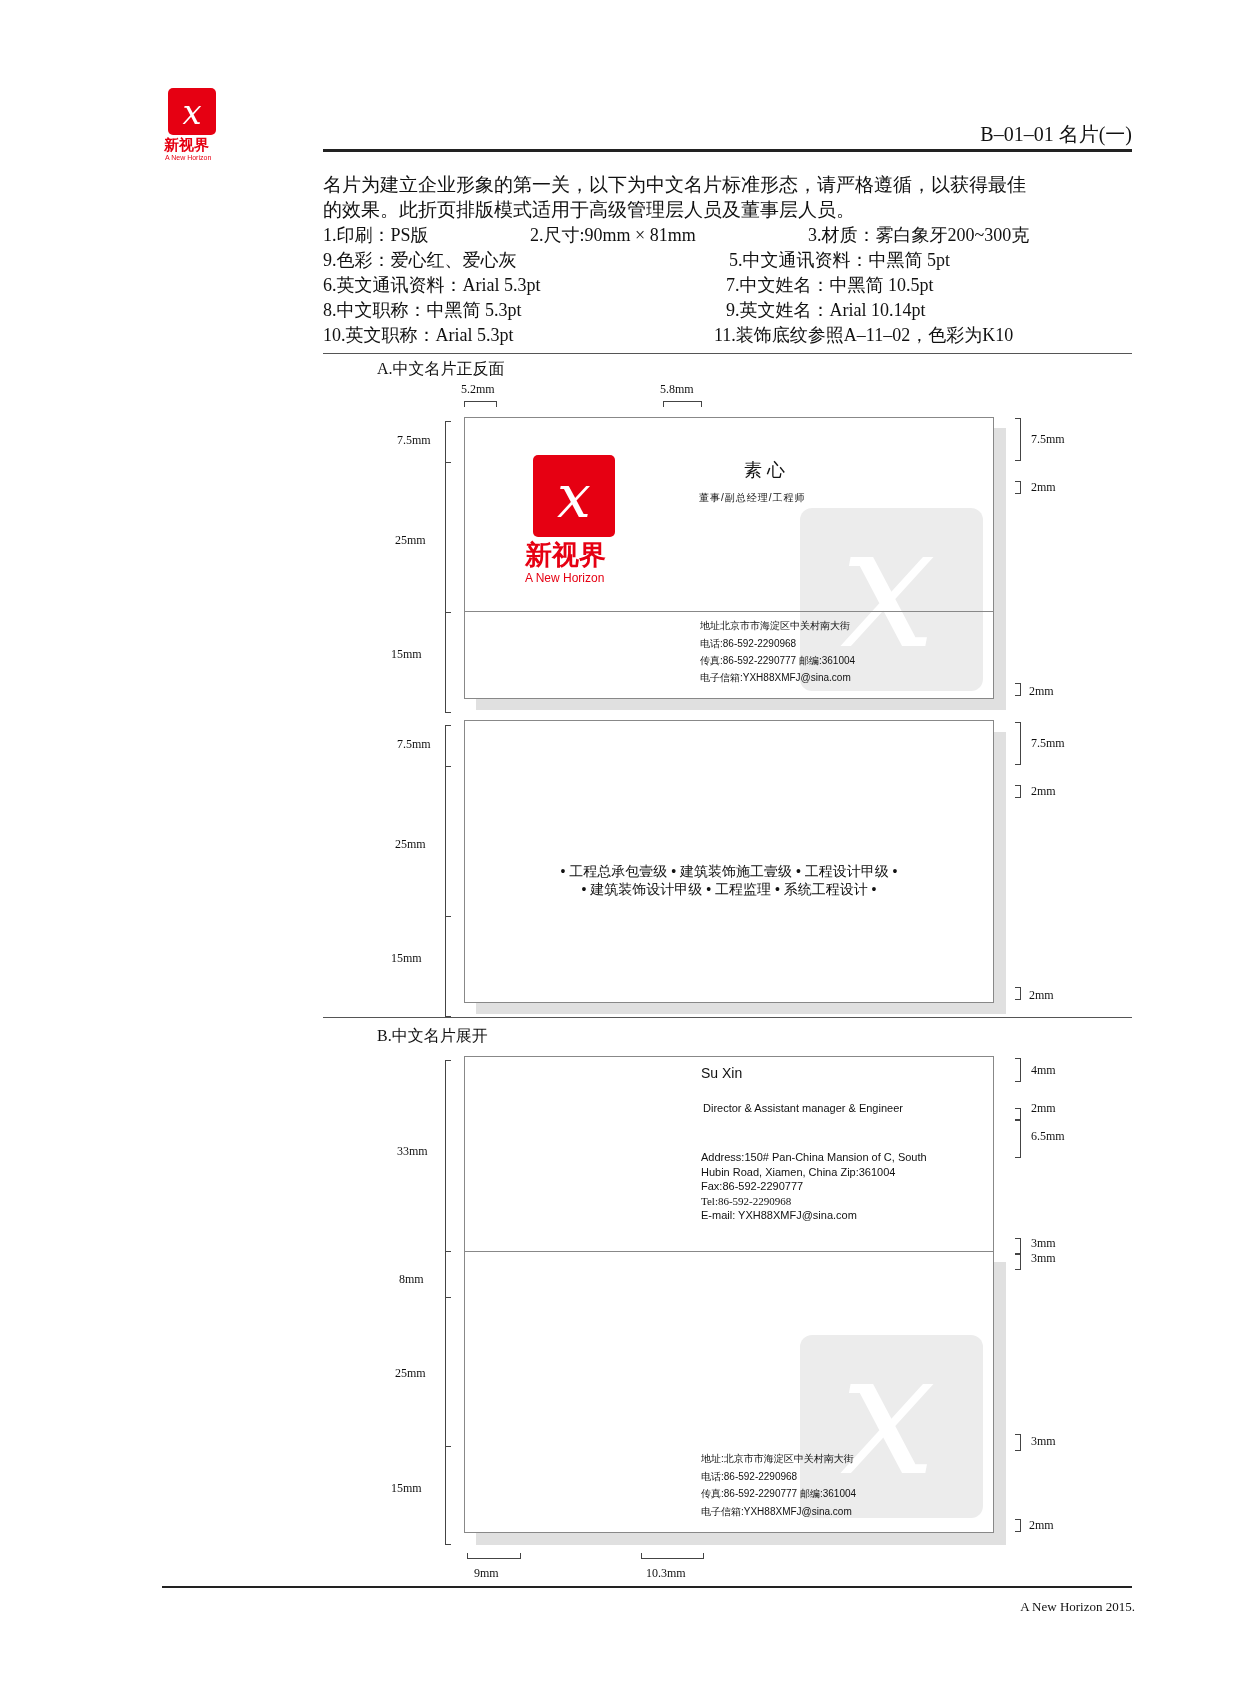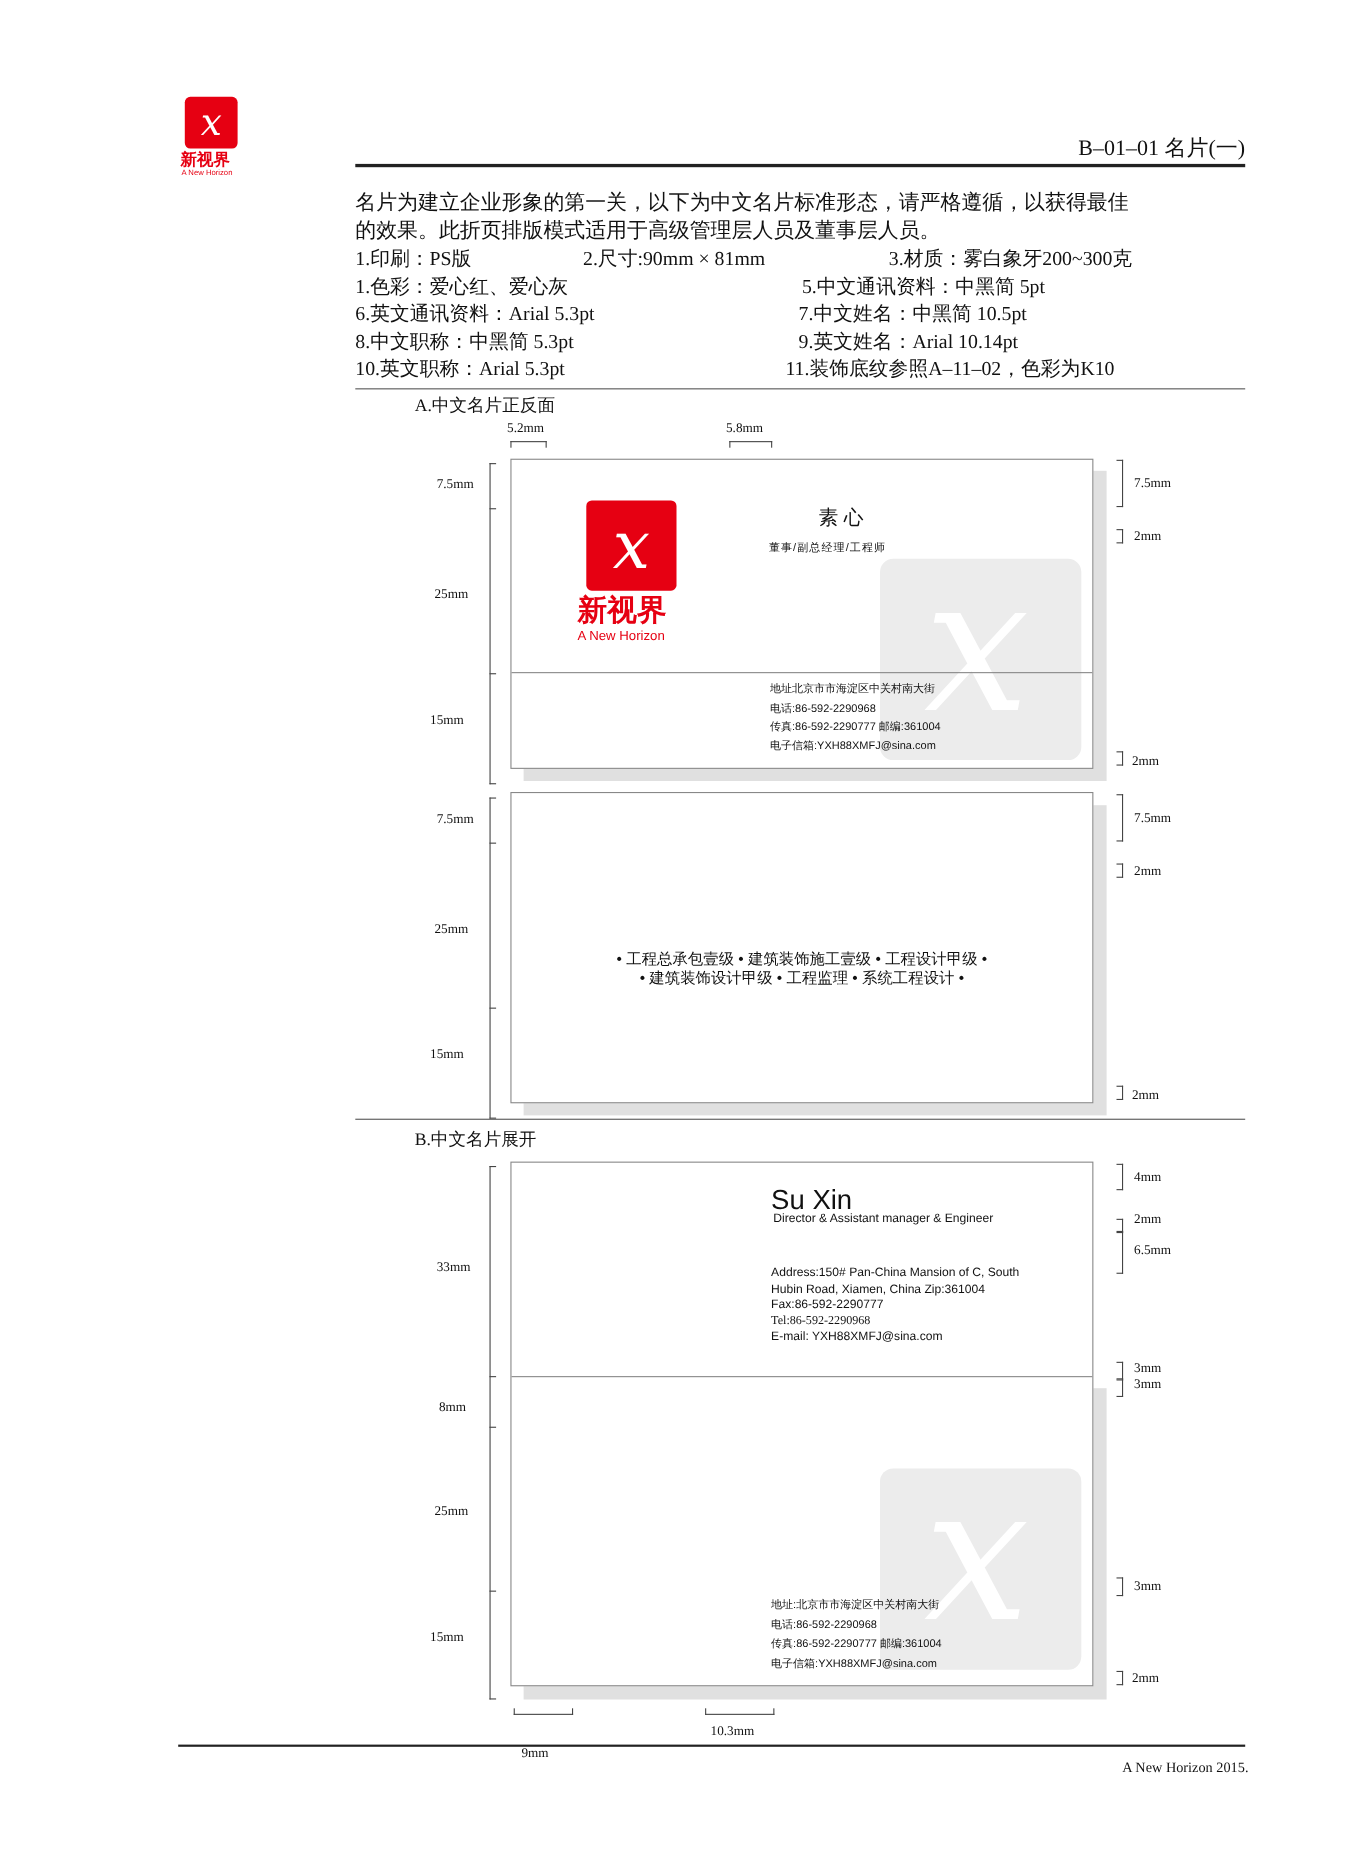--- a/index.html
+++ b/index.html
@@ -38,21 +38,21 @@
 </div>
 <div class="abs serif" style="right:108px;top:121px;font-size:20px;white-space:nowrap;">B–01–01  名片(一)</div>
 <div class="abs rule" style="left:323px;top:149px;width:809px;height:3px;"></div>
 
 <div class="abs intro serif" style="left:323px;top:172px;text-align:center;">名片为建立企业形象的第一关，以下为中文名片标准形态，请严格遵循，以获得最佳</div>
 <div class="abs intro serif" style="left:323px;top:197px;">的效果。此折页排版模式适用于高级管理层人员及董事层人员。</div>
 
 <div class="abs spec serif" style="left:323px;top:223px;">1.印刷：PS版</div>
 <div class="abs spec serif" style="left:530px;top:223px;">2.尺寸:90mm × 81mm</div>
 <div class="abs spec serif" style="left:808px;top:223px;">3.材质：雾白象牙200~300克</div>
-<div class="abs spec serif" style="left:323px;top:248px;">1.色彩：爱心红、爱心灰</div>
+<div class="abs spec serif" style="left:323px;top:248px;">9.色彩：爱心红、爱心灰</div>
 <div class="abs spec serif" style="left:729px;top:248px;">5.中文通讯资料：中黑简 5pt</div>
 <div class="abs spec serif" style="left:323px;top:273px;">6.英文通讯资料：Arial 5.3pt</div>
 <div class="abs spec serif" style="left:726px;top:273px;">7.中文姓名：中黑简 10.5pt</div>
 <div class="abs spec serif" style="left:323px;top:298px;">8.中文职称：中黑简 5.3pt</div>
 <div class="abs spec serif" style="left:726px;top:298px;">9.英文姓名：Arial 10.14pt</div>
 <div class="abs spec serif" style="left:323px;top:323px;">10.英文职称：Arial 5.3pt</div>
 <div class="abs spec serif" style="left:714px;top:323px;">11.装饰底纹参照A–11–02，色彩为K10</div>
 
 <div class="abs thin" style="left:323px;top:353px;width:809px;height:1px;"></div>
 
@@ -123,21 +123,21 @@
 <div class="abs thin" style="left:323px;top:1017px;width:809px;height:1px;"></div>
 
 <div class="abs section serif" style="left:377px;top:1026px;">B.中文名片展开</div>
 
 <div class="abs shadow" style="left:476px;top:1262px;width:530px;height:283px;"></div>
 <div class="abs card" style="left:464px;top:1056px;width:530px;height:477px;">
   <div class="abs wm" style="left:335px;top:278px;width:183px;height:183px;">
     <div class="wm-x" style="left:40px;top:-20px;font-size:170px;">x</div>
   </div>
   <div class="abs" style="left:0;top:194px;width:528px;height:1px;background:#888;"></div>
-  <div class="abs sans" style="left:236px;top:20px;font-size:25px;white-space:nowrap;">Su Xin</div>
+  <div class="abs sans" style="left:236px;top:8px;font-size:14px;white-space:nowrap;">Su Xin</div>
   <div class="abs sans" style="left:238px;top:45px;font-size:11px;white-space:nowrap;">Director &amp; Assistant manager &amp; Engineer</div>
   <div class="abs sans" style="left:236px;top:94px;font-size:11px;white-space:nowrap;">Address:150# Pan-China Mansion of C, South</div>
   <div class="abs sans" style="left:236px;top:109px;font-size:11px;white-space:nowrap;">Hubin Road, Xiamen, China   Zip:361004</div>
   <div class="abs sans" style="left:236px;top:123px;font-size:11px;white-space:nowrap;">Fax:86-592-2290777</div>
   <div class="abs sans" style="left:236px;top:138px;font-size:11px;white-space:nowrap;font-family:Liberation Serif, serif;">Tel:86-592-2290968</div>
   <div class="abs sans" style="left:236px;top:152px;font-size:11px;white-space:nowrap;">E-mail: YXH88XMFJ@sina.com</div>
 
 
   <div class="abs cardtxt" style="left:236px;top:395px;font-size:10px;">地址:北京市市海淀区中关村南大街</div>
   <div class="abs cardtxt" style="left:236px;top:413px;font-size:10px;">电话:86-592-2290968</div>
@@ -165,18 +165,18 @@
 <div class="abs brk-r" style="left:1015px;top:1238px;height:15px;"></div>
 <div class="abs dim" style="left:1031px;top:1236px;">3mm</div>
 <div class="abs brk-r" style="left:1015px;top:1253px;height:15px;"></div>
 <div class="abs dim" style="left:1031px;top:1251px;">3mm</div>
 <div class="abs brk-r" style="left:1015px;top:1434px;height:15px;"></div>
 <div class="abs dim" style="left:1031px;top:1434px;">3mm</div>
 <div class="abs brk-r" style="left:1015px;top:1519px;height:11px;"></div>
 <div class="abs dim" style="left:1029px;top:1518px;">2mm</div>
 
 <div class="abs brk-b" style="left:467px;top:1553px;width:52px;"></div>
-<div class="abs dim" style="left:474px;top:1566px;margin-top:20px;">9mm</div>
+<div class="abs dim" style="left:474px;top:1566px;">9mm</div>
 <div class="abs brk-b" style="left:641px;top:1553px;width:61px;"></div>
 <div class="abs dim" style="left:646px;top:1566px;">10.3mm</div>
 
 <div class="abs rule" style="left:162px;top:1586px;width:970px;height:2px;"></div>
 <div class="abs serif" style="right:105px;top:1599px;font-size:13px;white-space:nowrap;">A New Horizon 2015.</div>
 
 </body></html>

